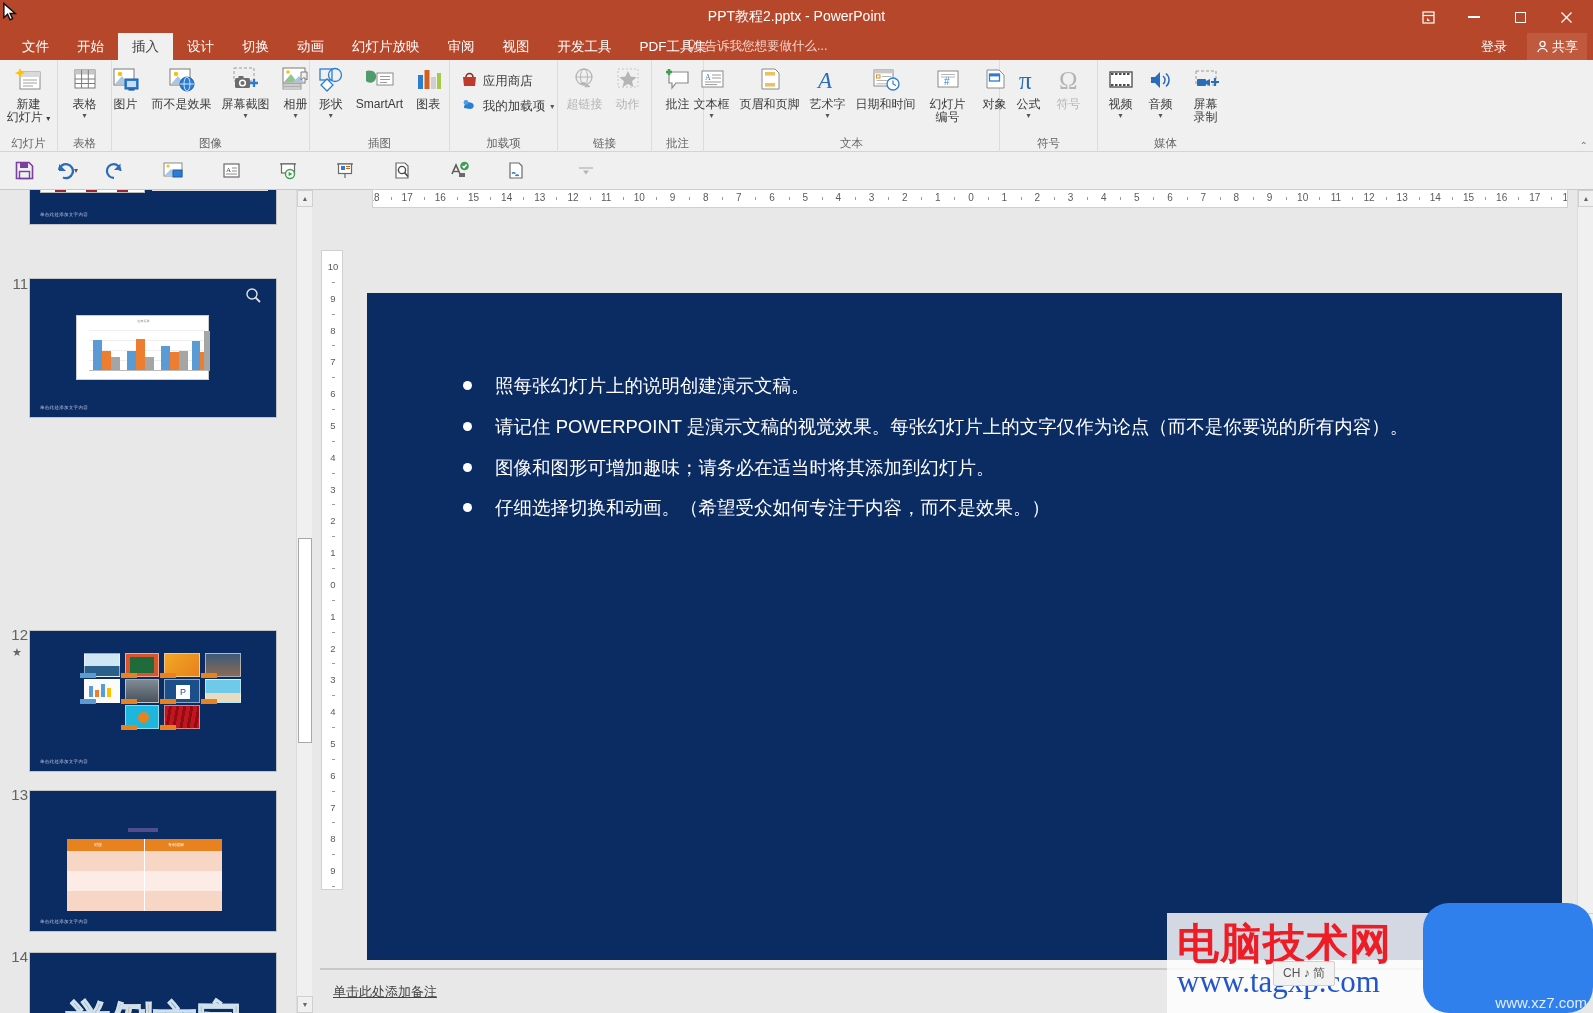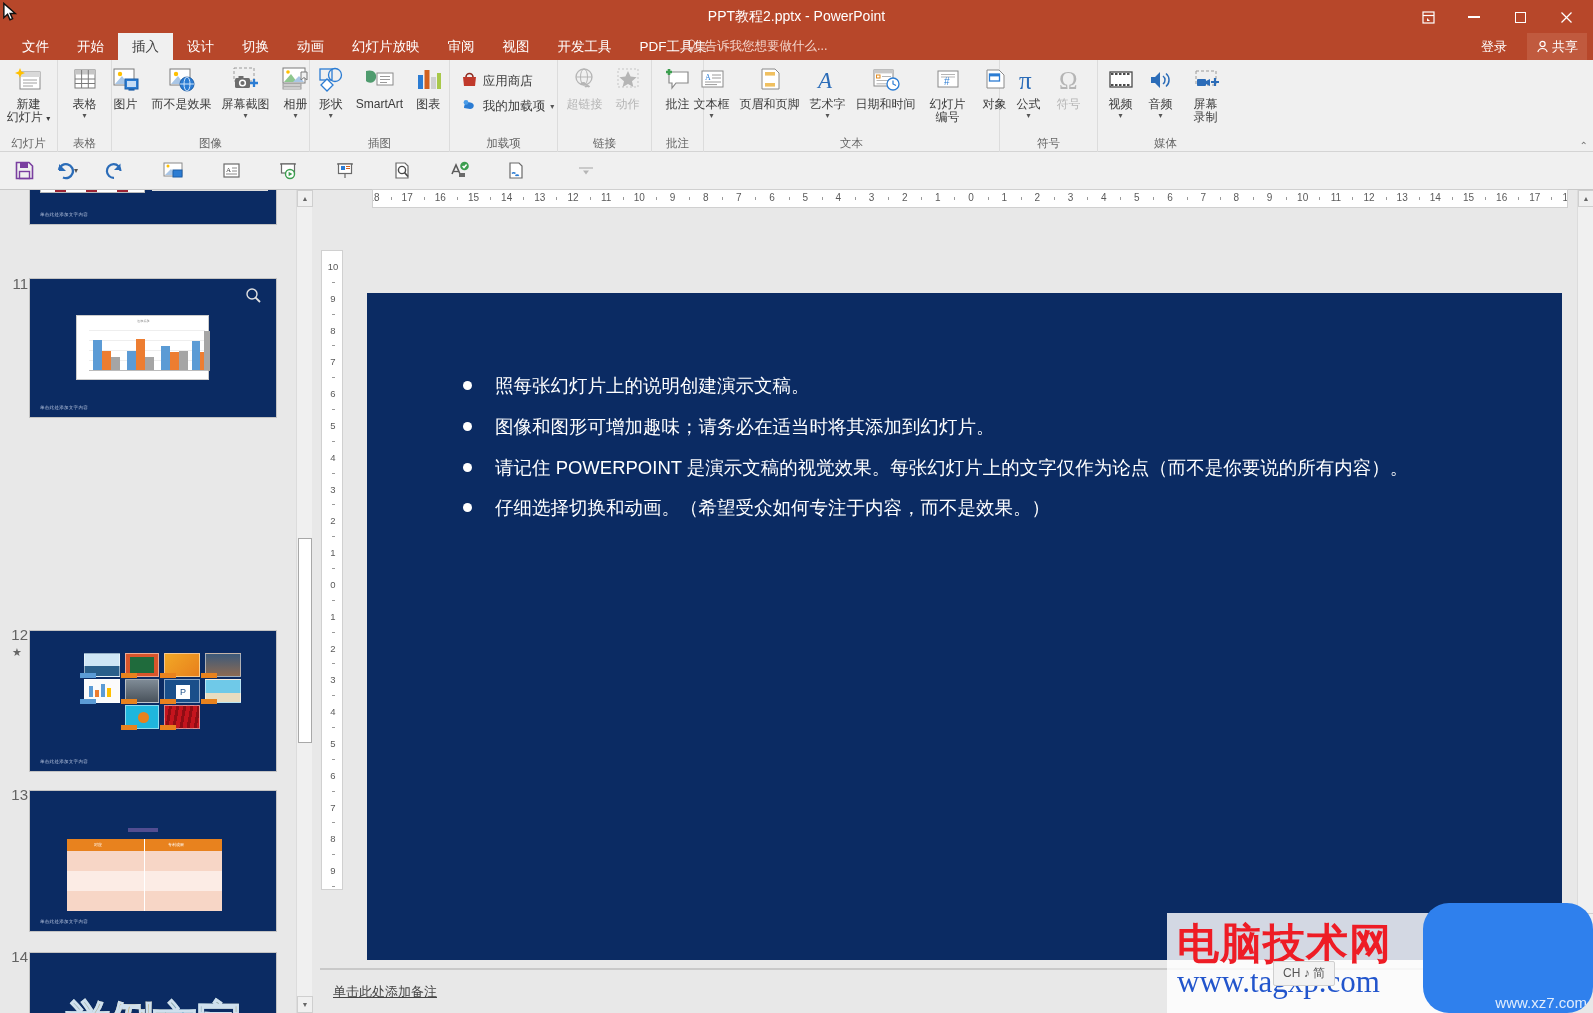--- a/index.html
+++ b/index.html
@@ -980,25 +980,25 @@
 
 <div class="stage">
   <div class="slide">
     <div class="bullets">
       <div class="bline">
         <span class="bdot"></span>
         <span>照每张幻灯片上的说明创建演示文稿。</span>
       </div>
       <div class="bline">
         <span class="bdot"></span>
-        <span>图像和图形可增加趣味；请务必在适当时将其添加到幻灯片。</span>
+        <span>请记住 POWERPOINT 是演示文稿的视觉效果。每张幻灯片上的文字仅作为论点（而不是你要说的所有内容）。</span>
       </div>
       <div class="bline">
         <span class="bdot"></span>
-        <span>请记住 POWERPOINT 是演示文稿的视觉效果。每张幻灯片上的文字仅作为论点（而不是你要说的所有内容）。</span>
+        <span>图像和图形可增加趣味；请务必在适当时将其添加到幻灯片。</span>
       </div>
       <div class="bline">
         <span class="bdot"></span>
         <span>仔细选择切换和动画。（希望受众如何专注于内容，而不是效果。）</span>
       </div>
     </div>
   </div>
 </div>
 
 <div class="vscroll">

